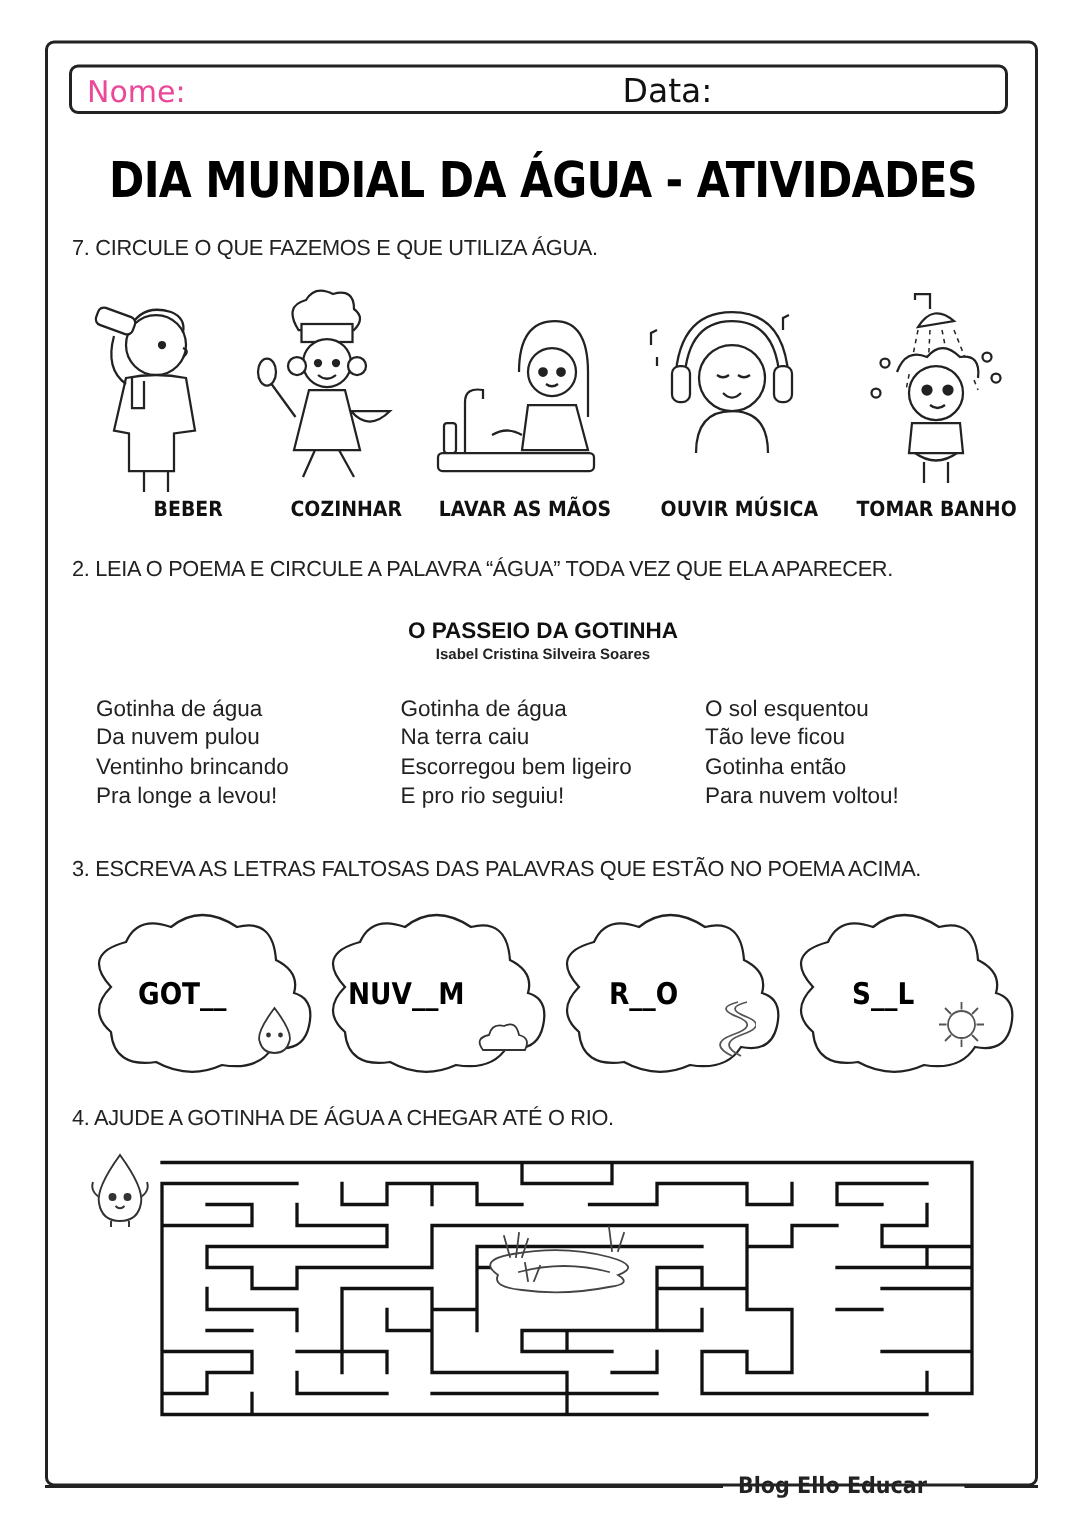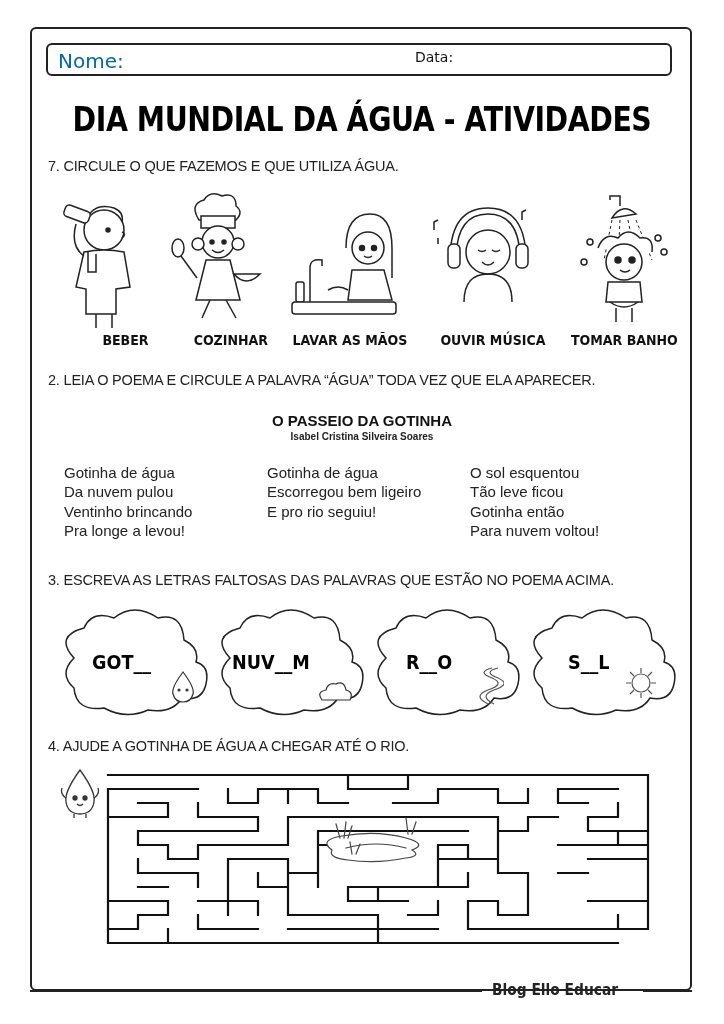--- a/index.html
+++ b/index.html
@@ -1,20 +1,20 @@
 <!DOCTYPE html>
 <html><head>
 <meta charset="utf-8">
 <style>
   html,body{margin:0;padding:0;background:#ffffff;}
   body{width:724px;height:1024px;position:relative;overflow:hidden;font-family:"Liberation Sans",sans-serif;color:#1a1a1a;}
   .page-frame{position:absolute;left:30px;top:27px;width:662px;height:964px;border:2px solid #222;border-radius:6px;box-sizing:border-box;}
   .name-box{position:absolute;left:46px;top:43px;width:626px;height:33px;border:2px solid #222;border-radius:6px;box-sizing:border-box;}
-  .name-label{position:absolute;left:10px;top:4px;font-family:"DejaVu Sans",sans-serif;font-size:20px;color:#0369a1;}
-  .date-label{position:absolute;left:367px;top:4px;font-family:"DejaVu Sans",sans-serif;font-size:14px;color:#111;}
+  .name-label{position:absolute;left:10px;top:4px;font-family:"DejaVu Sans",sans-serif;font-size:20px;color:#ec4899;}
+  .date-label{position:absolute;left:367px;top:4px;font-family:"DejaVu Sans",sans-serif;font-size:22px;color:#111;}
   .title{position:absolute;left:0;width:724px;top:100px;text-align:center;font-family:"DejaVu Sans",sans-serif;font-weight:bold;font-size:33px;letter-spacing:-0.5px;color:#000;transform:scaleX(0.86);transform-origin:center;}
   .q{position:absolute;left:48px;font-size:14.5px;color:#222;letter-spacing:-0.2px;}
   .act-row{position:absolute;left:44px;top:190px;width:640px;height:165px;}
   .act{position:absolute;top:0;height:165px;text-align:right;}
   .act svg{position:absolute;left:0;top:0;}
   .act-label{position:absolute;left:0;right:0;top:142px;font-family:"DejaVu Sans",sans-serif;font-weight:bold;font-size:14px;color:#111;transform:scaleX(0.9);white-space:nowrap;}
   .poem-title{position:absolute;left:0;width:724px;top:412px;text-align:center;font-weight:bold;font-size:15px;color:#111;}
   .poem-author{position:absolute;left:0;width:724px;top:431px;text-align:center;font-weight:bold;font-size:10px;color:#222;}
   .stanza{position:absolute;top:463px;font-size:15px;line-height:19.3px;color:#222;}
   .cloud{position:absolute;top:608px;width:158px;height:112px;}
@@ -133,20 +133,21 @@
 <div class="poem-author">Isabel Cristina Silveira Soares</div>
 
 <div class="stanza" style="left:64px;">
   <div>Gotinha de água</div>
   <div>Da nuvem pulou</div>
   <div>Ventinho brincando</div>
   <div>Pra longe a levou!</div>
 </div>
 <div class="stanza" style="left:267px;">
   <div>Gotinha de água</div>
+  <div>Na terra caiu</div>
   <div>Escorregou bem ligeiro</div>
   <div>E pro rio seguiu!</div>
 </div>
 <div class="stanza" style="left:470px;">
   <div>O sol esquentou</div>
   <div>Tão leve ficou</div>
   <div>Gotinha então</div>
   <div>Para nuvem voltou!</div>
 </div>
 

